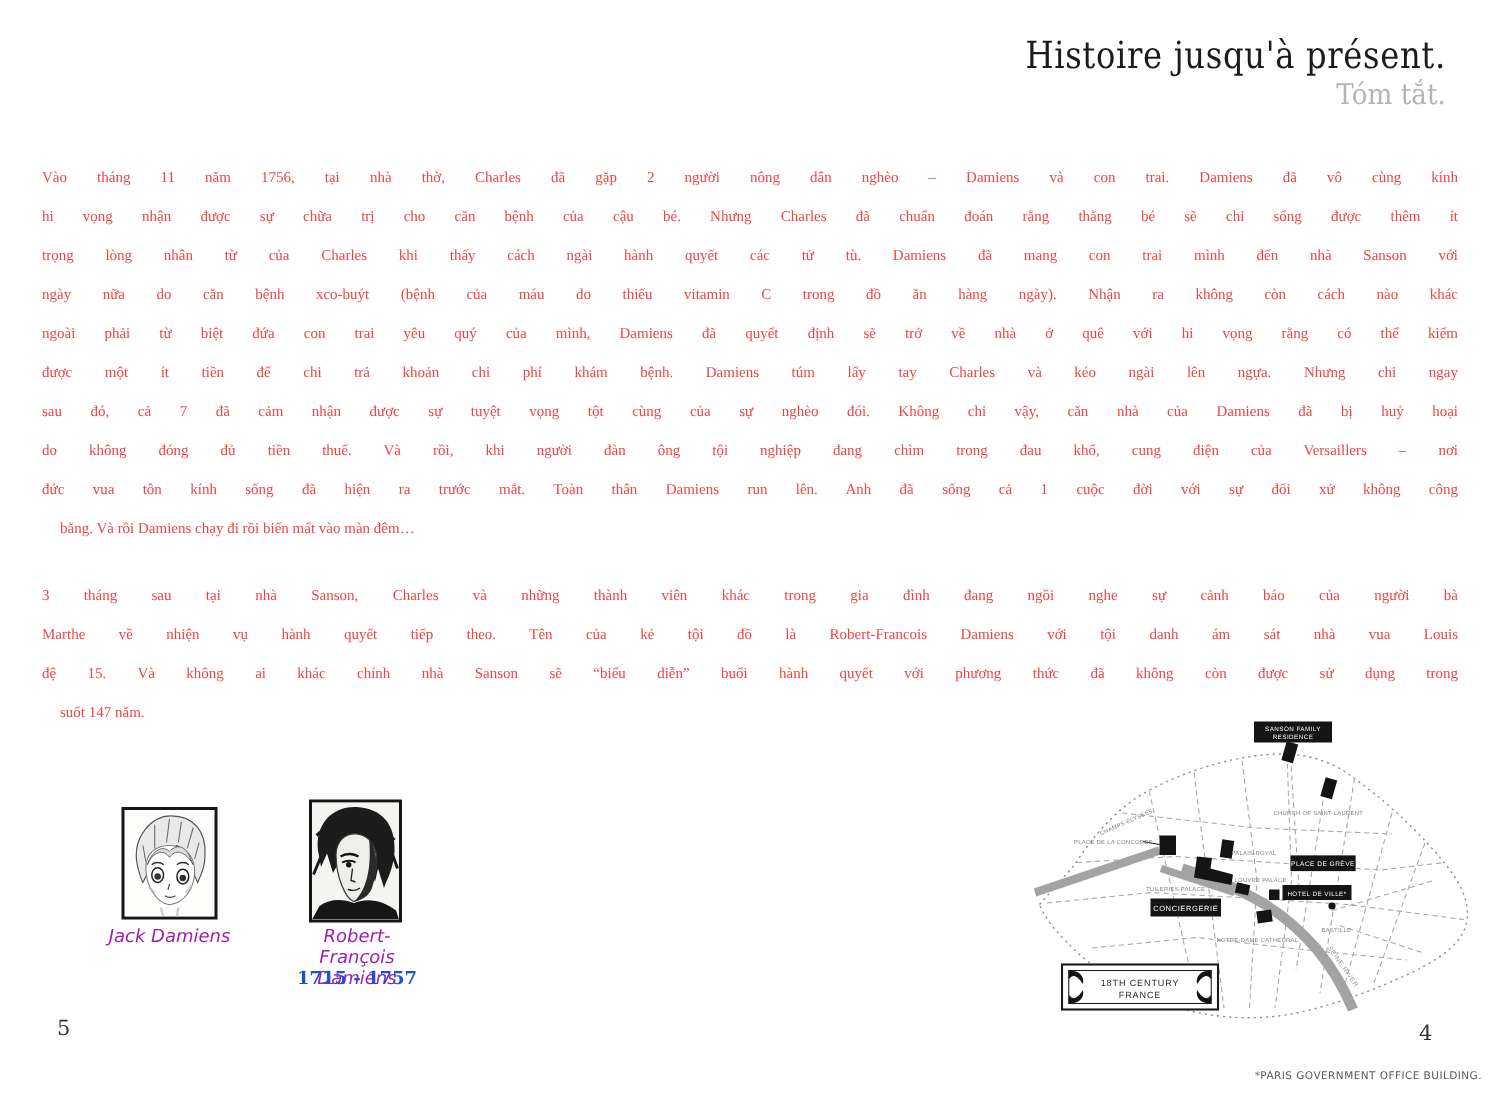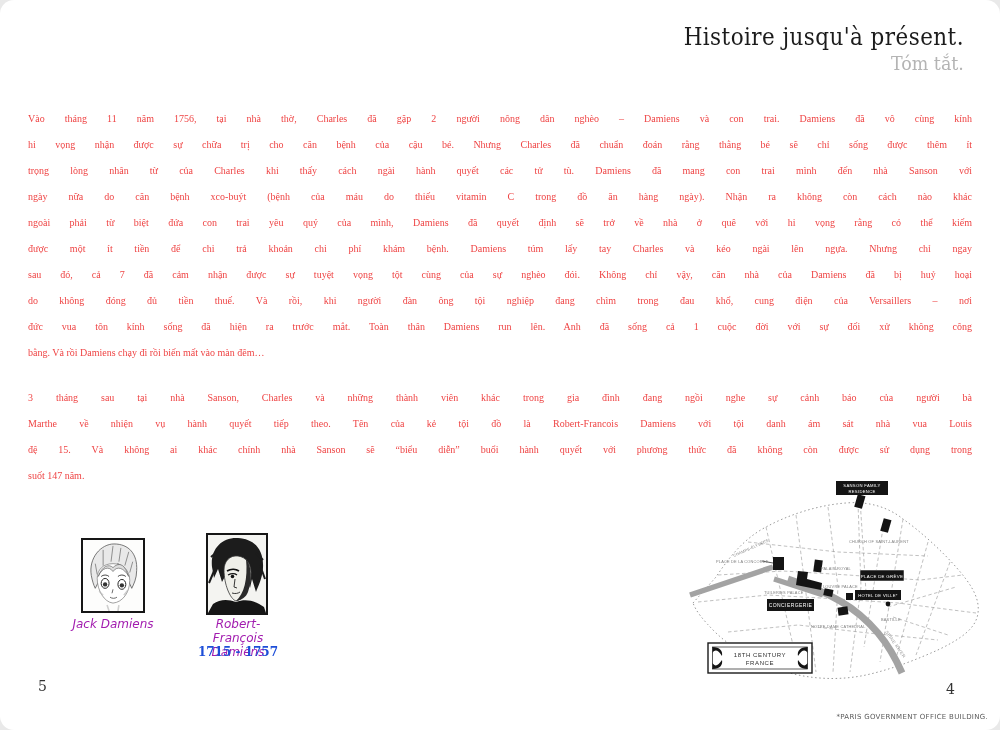--- a/index.html
+++ b/index.html
@@ -1,38 +1,38 @@
 <!DOCTYPE html>
 <html><head>
 <meta charset="utf-8">
 <style>
   html,body{margin:0;padding:0;background:#e9e9e9;}
   .page{
     position:relative;width:1000px;height:730px;background:#ffffff;
     margin:0 auto;overflow:hidden;
-    font-family:"DejaVu Serif", serif;color:#2b2b2b;border-radius:14px;
+    font-family:"DejaVu Serif", serif;color:#2b2b2b;
   }
   
   .header{position:absolute;top:22px;right:36px;text-align:right;}
   .title{
     font-family:"DejaVu Serif", serif;font-size:25px;color:#1b1b1b;
     transform:scaleX(.86);transform-origin:100% 50%;letter-spacing:.5px;white-space:nowrap;
   }
   .subtitle{
     font-family:"DejaVu Serif", serif;font-size:19px;color:#b4b4b4;
     margin-top:1px;transform:scaleX(.92);transform-origin:100% 50%;
   }
   
   .textblock{position:absolute;left:28px;top:106px;width:944px;}
   .para{width:944px;}
   .para .text-line{
     font-size:10px;line-height:26px;height:26px;white-space:normal;
     text-align:justify;text-align-last:justify;color:#ef4444;font-family:Liberation Serif, serif;
   }
-  .para .text-line.line-last{text-align-last:left;}
+  .para .text-line.line-last{text-align-last:left;margin-left:12px;}
   .para-spacer{height:19px;}
   
   .portrait{position:absolute;border:2px solid #161616;background:#fff;box-sizing:border-box;}
   .portrait svg{display:block;width:100%;height:100%;}
   #portrait1{left:81px;top:538px;width:64px;height:75px;}
   #portrait2{left:206px;top:533px;width:62px;height:82px;}
   .caption{
     position:absolute;font-family:"DejaVu Sans", sans-serif;font-style:italic;
     font-size:12px;color:#a21caf;text-align:center;line-height:14px;
   }

